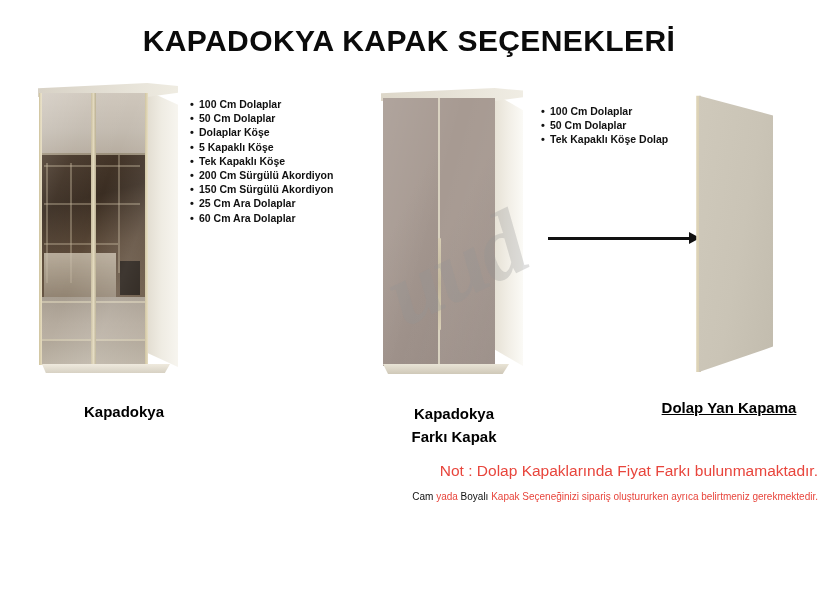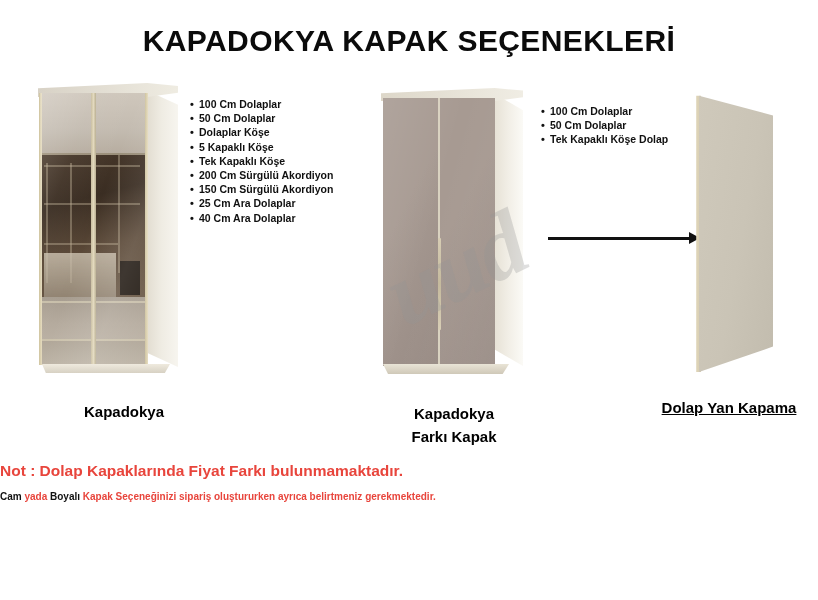--- a/index.html
+++ b/index.html
@@ -71,23 +71,23 @@
   #caption-1 { top: 400px; left: 33px;  width: 182px; }
   #caption-2 { top: 402px; left: 372px; width: 164px; }
   #caption-3 { top: 396px; left: 640px; width: 178px; text-decoration: underline; }
 
   
   #note {
     position: absolute;
     top: 458px;
     left: 0;
     width: 818px;
-    text-align: left;
+    text-align: right;
     font-family: "Liberation Sans", sans-serif;
-    font-weight: bold;
+    font-weight: normal;
     line-height: 26px;
   }
   #note-line-1 { font-size: 15.5px; color: #e8453c; white-space: nowrap; }
   #note-line-2 { font-size: 10px; white-space: nowrap; }
   .red   { color: #e8453c; }
   .black { color: #111111; }
 
   
   #prod-glass {
     position: absolute;
@@ -388,21 +388,21 @@
     <div class="bullet-item">
       <span class="bullet-dot">•</span>
       <span>150 Cm Sürgülü Akordiyon</span>
     </div>
     <div class="bullet-item">
       <span class="bullet-dot">•</span>
       <span>25 Cm Ara Dolaplar</span>
     </div>
     <div class="bullet-item">
       <span class="bullet-dot">•</span>
-      <span>40 Cm Ara Dolaplar</span>
+      <span>60 Cm Ara Dolaplar</span>
     </div>
   </div>
 
   <div id="prod-wood">
     <div id="wood-side"></div>
     <div id="wood-top"></div>
     <div class="wood-door" id="wood-door-l"></div>
     <div class="wood-door" id="wood-door-r"></div>
     <div id="wood-gap"></div>
     <div id="wood-handle"></div>

